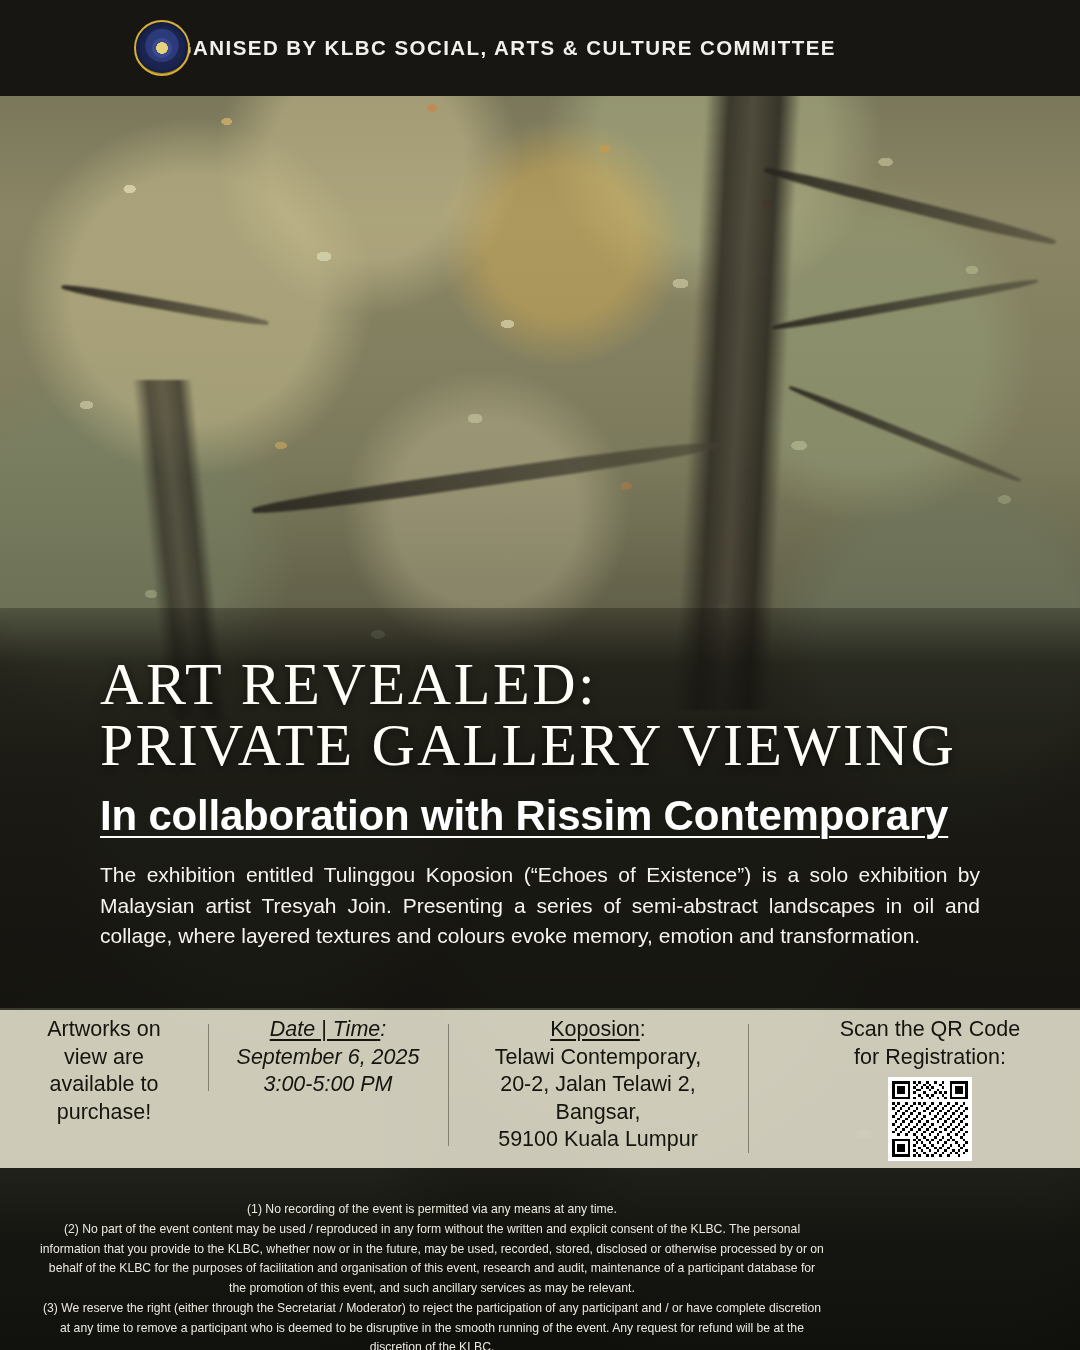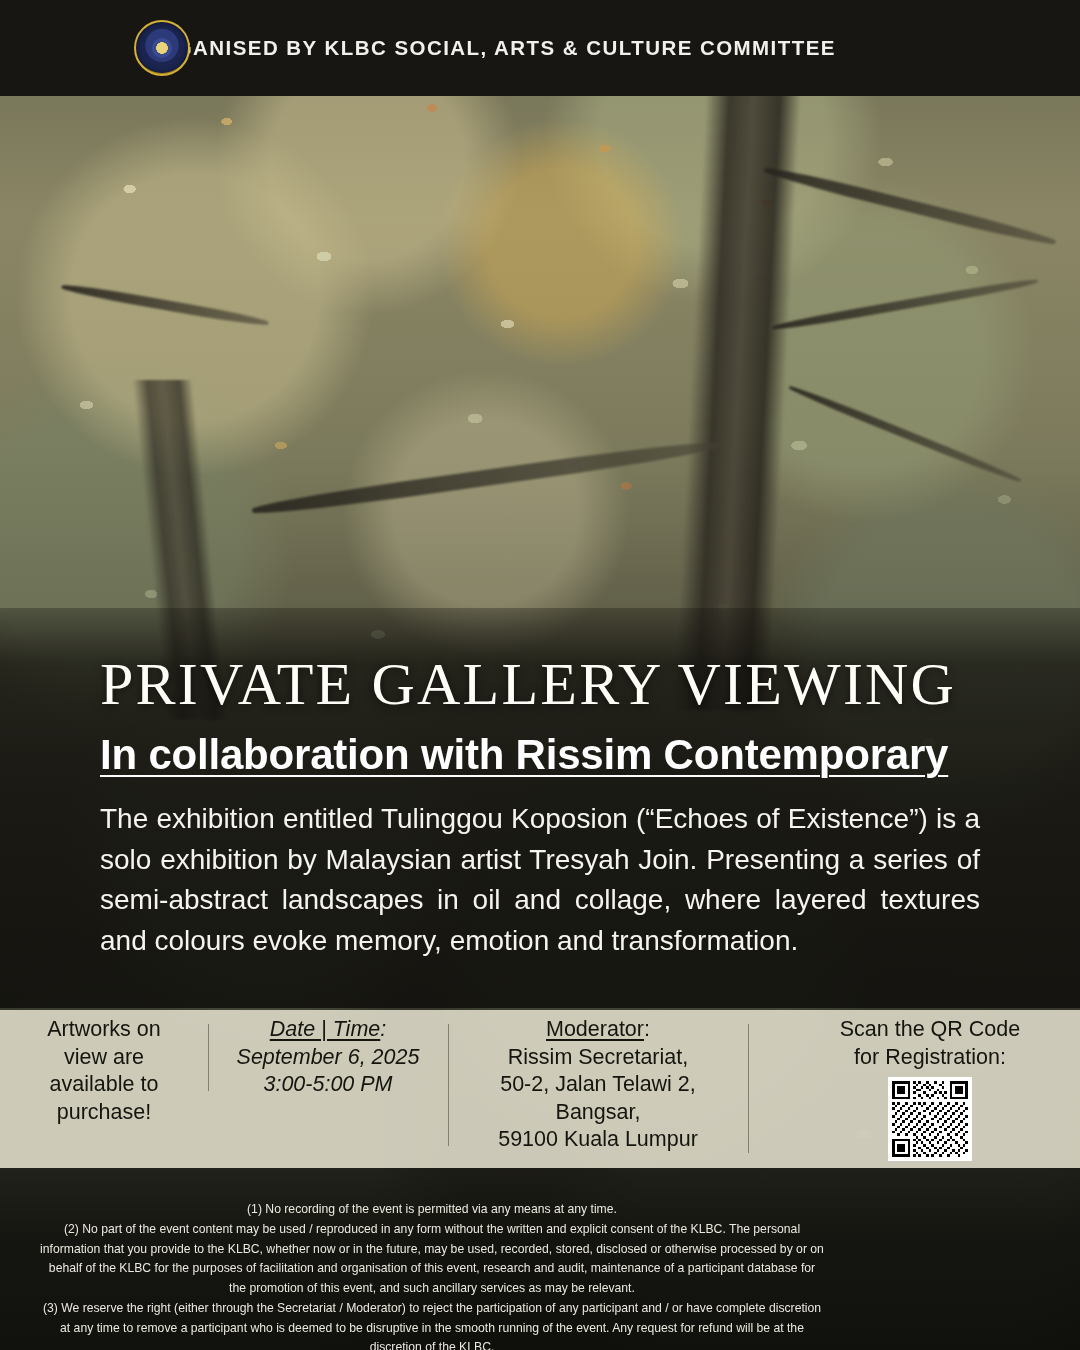--- a/index.html
+++ b/index.html
@@ -150,21 +150,21 @@
     font-size:42px;
     font-weight:600;
     letter-spacing:-0.2px;
     color:#ffffff;
     text-decoration:underline;
     text-underline-offset:6px;
     text-decoration-thickness:2px;
   }
   .body-copy {
     margin-top:20px;
-    font-size:28px;
+    font-size:21px;
     line-height:1.45;
     text-align:justify;
     color:#f6f4ee;
     max-width:880px;
   }
 
   
   .strip {
     position:absolute; left:0; top:1010px; width:1080px; height:158px;
     background:rgba(226,222,204,0.88);
@@ -228,20 +228,21 @@
   <div class="veil"></div>
   <div class="veil-bottom"></div>
 
   <div class="topbar">
     <div class="crest"></div>
     <div class="topbar-text">ORGANISED BY KLBC SOCIAL, ARTS &amp; CULTURE COMMITTEE</div>
   </div>
 
   <div class="content">
     <div class="title">
+      <span>ART REVEALED:</span>
       <span class="l2">PRIVATE GALLERY VIEWING</span>
     </div>
     <div class="subtitle">In collaboration with Rissim Contemporary</div>
     <div class="body-copy">The exhibition entitled Tulinggou Koposion (“Echoes of Existence”) is a solo exhibition by Malaysian artist Tresyah Join. Presenting a series of semi-abstract landscapes in oil and collage, where layered textures and colours evoke memory, emotion and transformation.</div>
   </div>
 
   <div class="strip">
 
     <div class="cell c1">
       <div class="cell-line">Artworks on</div>
@@ -253,24 +254,24 @@
     <div class="cell c2">
       <div class="cell-line">
         <span class="u">Date | Time</span><span>:</span>
       </div>
       <div class="cell-line">September 6, 2025</div>
       <div class="cell-line">3:00-5:00 PM</div>
     </div>
 
     <div class="cell c3">
       <div class="cell-line">
-        <span class="u">Moderator</span><span>:</span>
+        <span class="u">Koposion</span><span>:</span>
       </div>
-      <div class="cell-line">Rissim Secretariat,</div>
-      <div class="cell-line">50-2, Jalan Telawi 2,</div>
+      <div class="cell-line">Telawi Contemporary,</div>
+      <div class="cell-line">20-2, Jalan Telawi 2,</div>
       <div class="cell-line">Bangsar,</div>
       <div class="cell-line">59100 Kuala Lumpur</div>
     </div>
 
     <div class="cell c4">
       <div class="cell-line">Scan the QR Code</div>
       <div class="cell-line">for Registration:</div>
       <div class="qr">
         <svg width="76" height="76" viewBox="0 0 29 29" shape-rendering="crispEdges">
           <rect width="29" height="29" fill="#ffffff"></rect>

